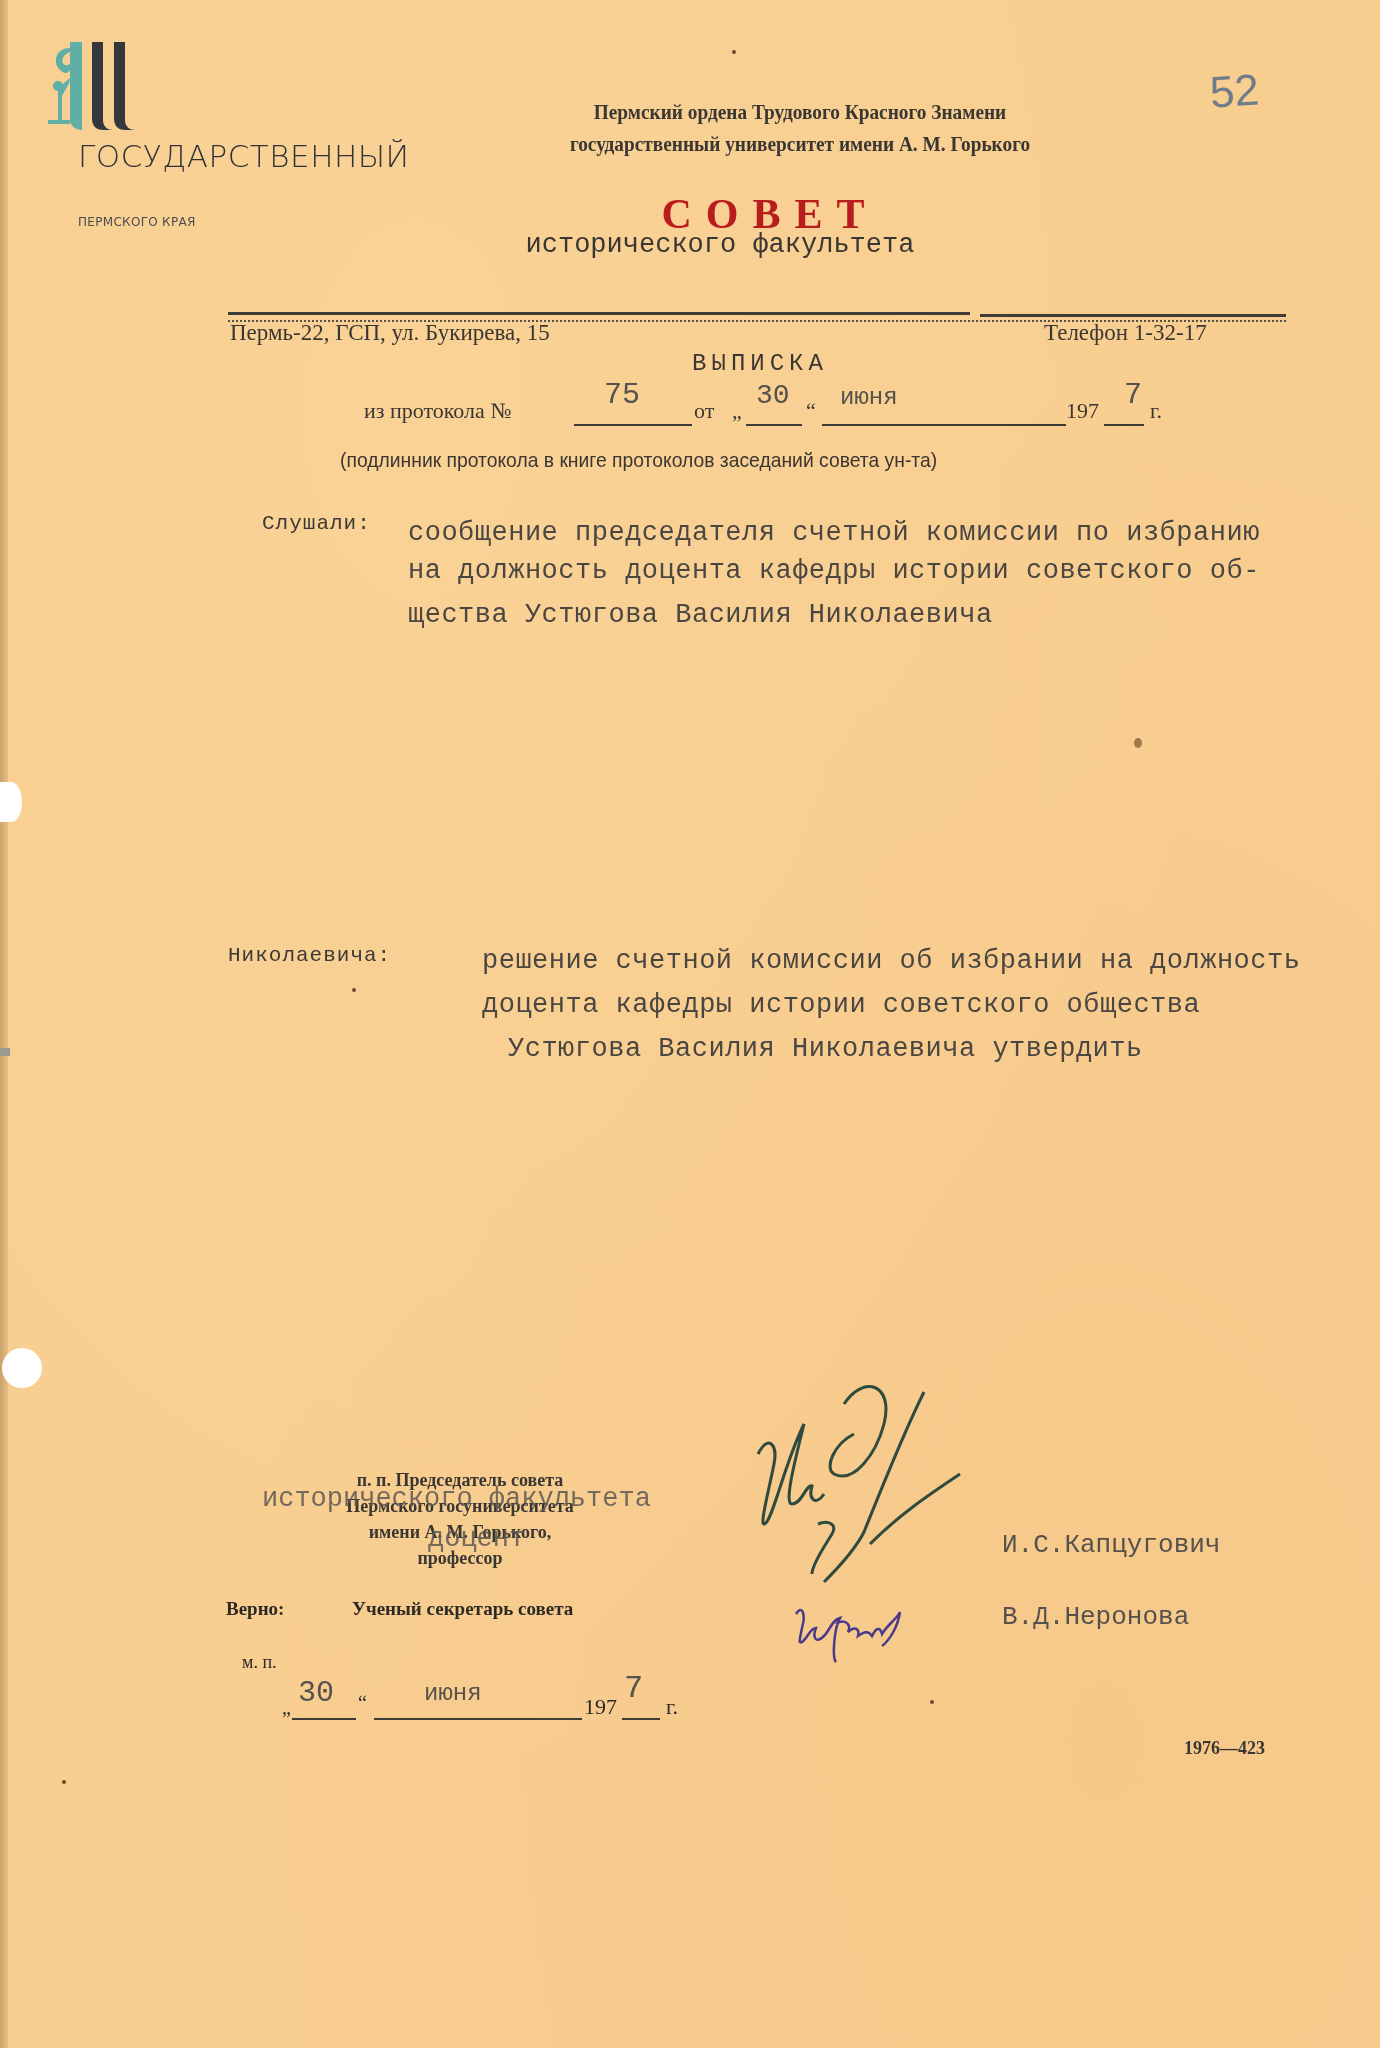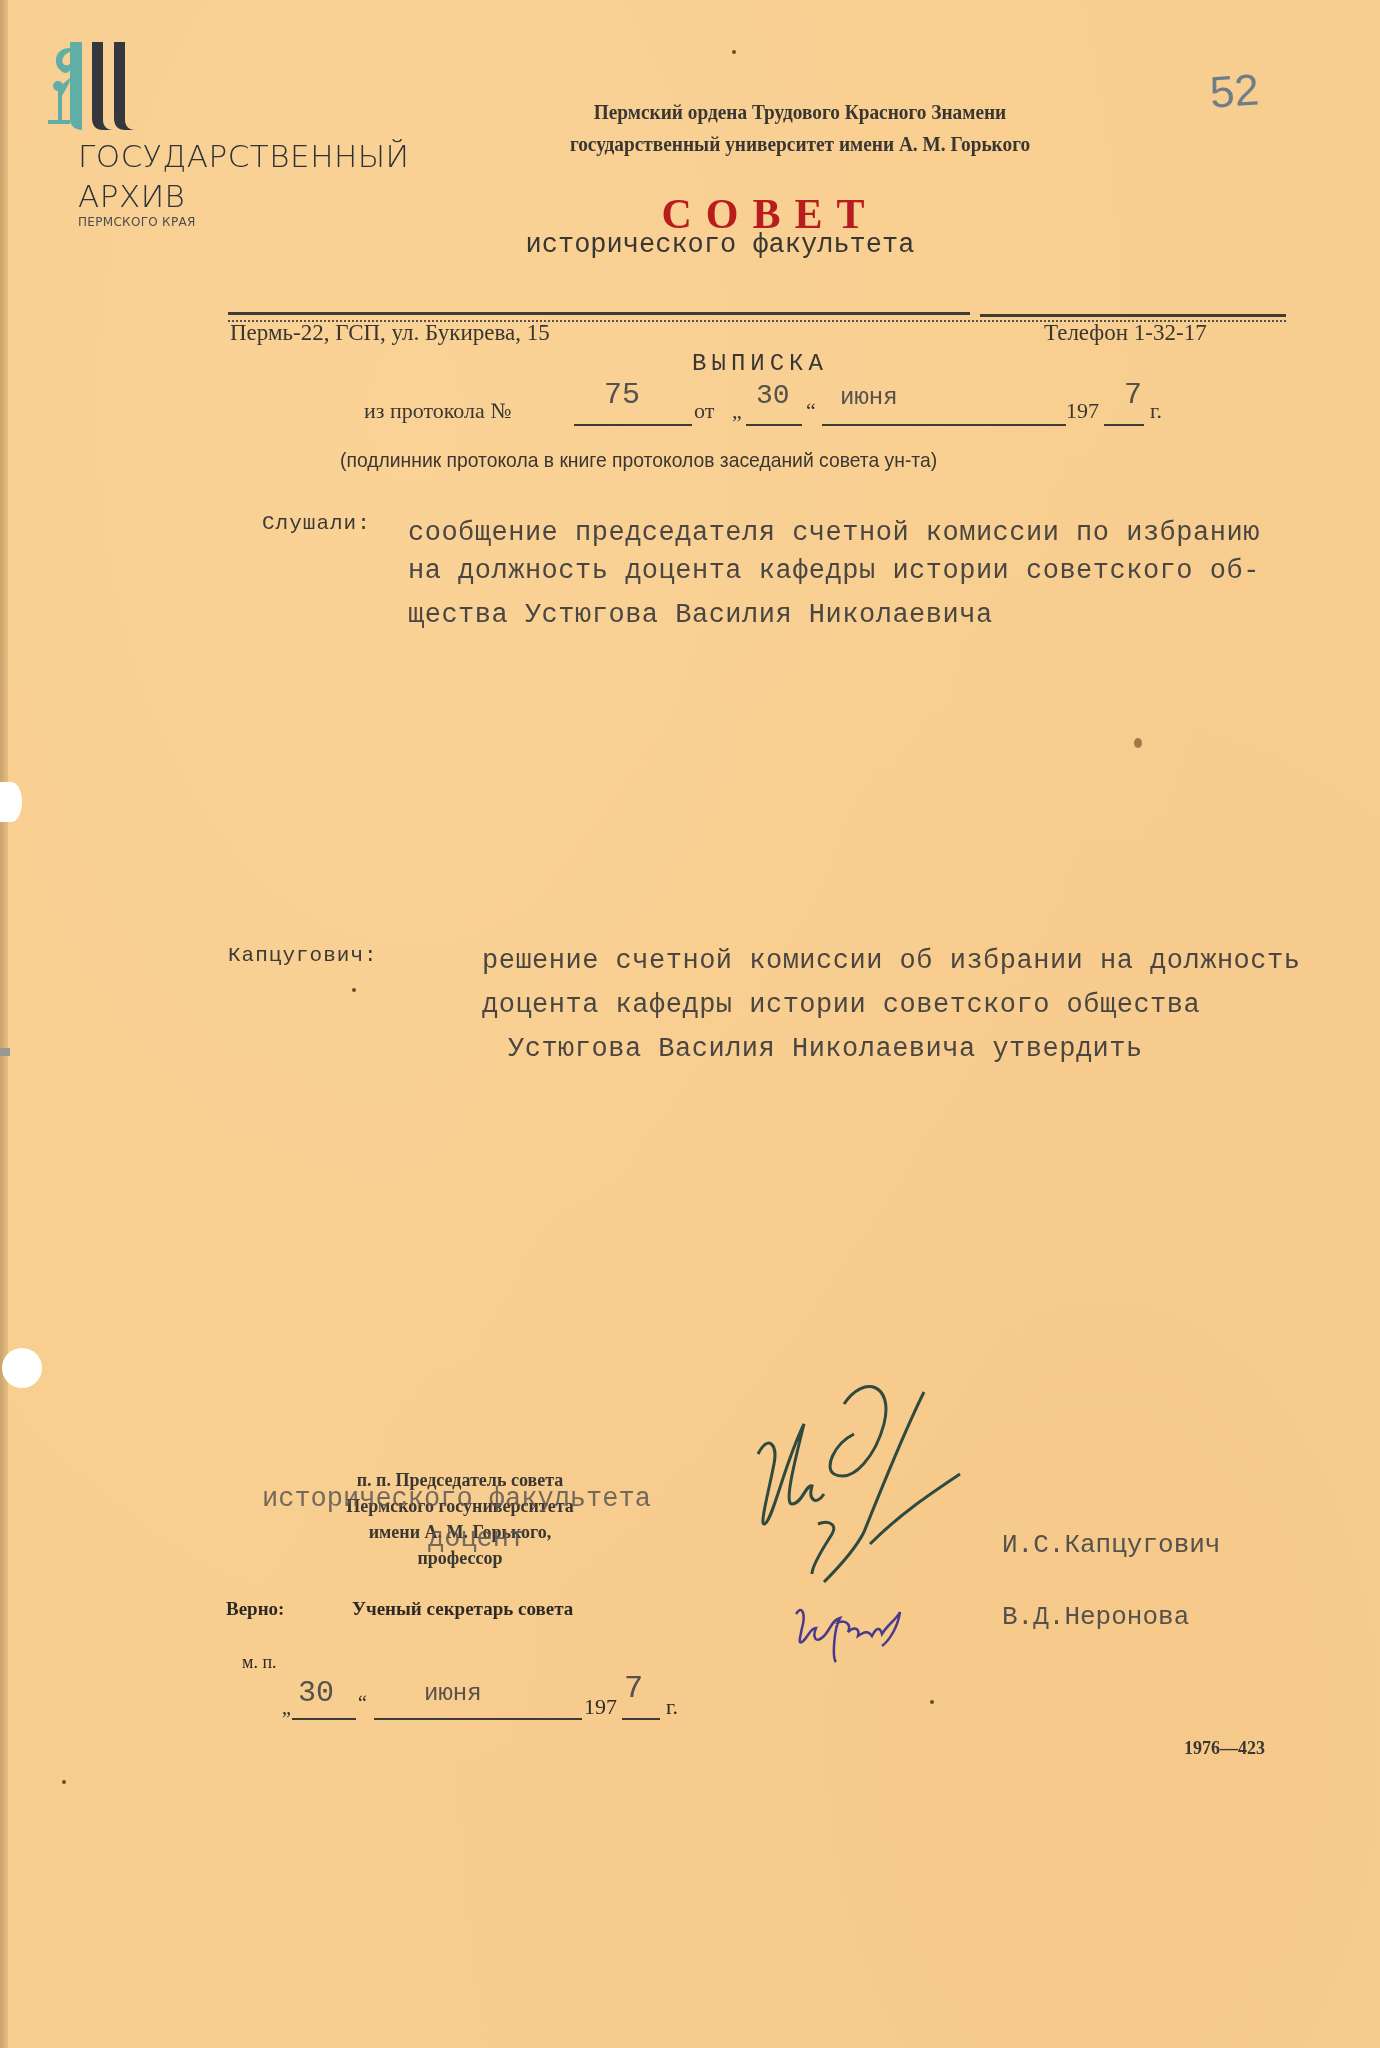--- a/index.html
+++ b/index.html
@@ -66,21 +66,20 @@
     <path d="M22 4 h12 v88 c-6 0 -12 -4 -12 -10 z" fill="#5FAFA6"></path>
     <path d="M22 10 c-14 0 -18 14 -10 22 c6 6 12 2 10 -6 c-6 4 -10 -2 -6 -8 c3 -4 8 -3 6 -8 z" fill="#5FAFA6"></path>
     <circle cx="10" cy="48" r="5" fill="#5FAFA6"></circle>
     <path d="M10 50 v32 h-10 v4 h22 v-4 h-8 v-24 c4 -8 8 -12 8 -18 z" fill="#5FAFA6"></path>
     <path d="M44 4 h11 v78 c0 6 4 10 10 10 h-10 c-7 0 -11 -4 -11 -12 z" fill="#34383C"></path>
     <path d="M66 4 h11 v78 c0 6 4 10 10 10 h-10 c-7 0 -11 -4 -11 -12 z" fill="#34383C"></path>
   </svg>
 </div>
 <div class="logo-title">
   <div>ГОСУДАРСТВЕННЫЙ</div>
-  <div>АРХИВ</div>
 </div>
 <div class="logo-sub">ПЕРМСКОГО КРАЯ</div>
 
 <div class="abs page-number">52</div>
 
 <div class="abs institution" style="top:100px;">Пермский ордена Трудового Красного Знамени</div>
 <div class="abs institution" style="top:132px;">государственный университет имени А. М. Горького</div>
 <div class="abs council-title">СОВЕТ</div>
 <div class="abs council-sub">исторического факультета</div>
 <div class="abs addr" style="left:230px;">Пермь-22, ГСП, ул. Букирева, 15</div>
@@ -104,21 +103,21 @@
 <div class="uline" style="left:1104px; top:424px; width:40px;"></div>
 <div class="abs typed" style="left:1124px; top:378px; font-size:30px;">7</div>
 <div class="abs proto-line" style="left:1150px;">г.</div>
 <div class="abs note">(подлинник протокола в книге протоколов  заседаний совета ун-та)</div>
 
 <div class="abs section-label" style="left:230px; top:512px;margin-left:32px;">Слушали:</div>
 <div class="abs body-line" style="left:408px; top:510px;margin-top:8px;">сообщение председателя счетной комиссии по избранию</div>
 <div class="abs body-line" style="left:408px; top:556px;">на должность доцента кафедры истории советского об-</div>
 <div class="abs body-line" style="left:408px; top:600px;">щества Устюгова Василия Николаевича</div>
 
-<div class="abs section-label" style="left:228px; top:944px;">Капцугович:</div>
+<div class="abs section-label" style="left:228px; top:944px;">Николаевича:</div>
 <div class="abs body-line" style="left:482px; top:946px;">решение счетной комиссии об избрании на должность</div>
 <div class="abs body-line" style="left:482px; top:990px;">доцента кафедры истории советского общества</div>
 <div class="abs body-line" style="left:484px; top:1034px;margin-left:24px;">Устюгова Василия Николаевича  утвердить</div>
 
 <div class="abs sig-block" style="left:300px; width:320px; top:1470px;">п. п. Председатель совета</div>
 <div class="abs sig-block" style="left:300px; width:320px; top:1496px;">Пермского госуниверситета</div>
 <div class="abs sig-block" style="left:300px; width:320px; top:1522px;">имени А. М. Горького,</div>
 <div class="abs sig-block" style="left:300px; width:320px; top:1548px;">профессор</div>
 <div class="abs overtype" style="left:262px; top:1484px;">исторического факультета</div>
 <div class="abs overtype" style="left:428px; top:1524px;">доцент</div>

